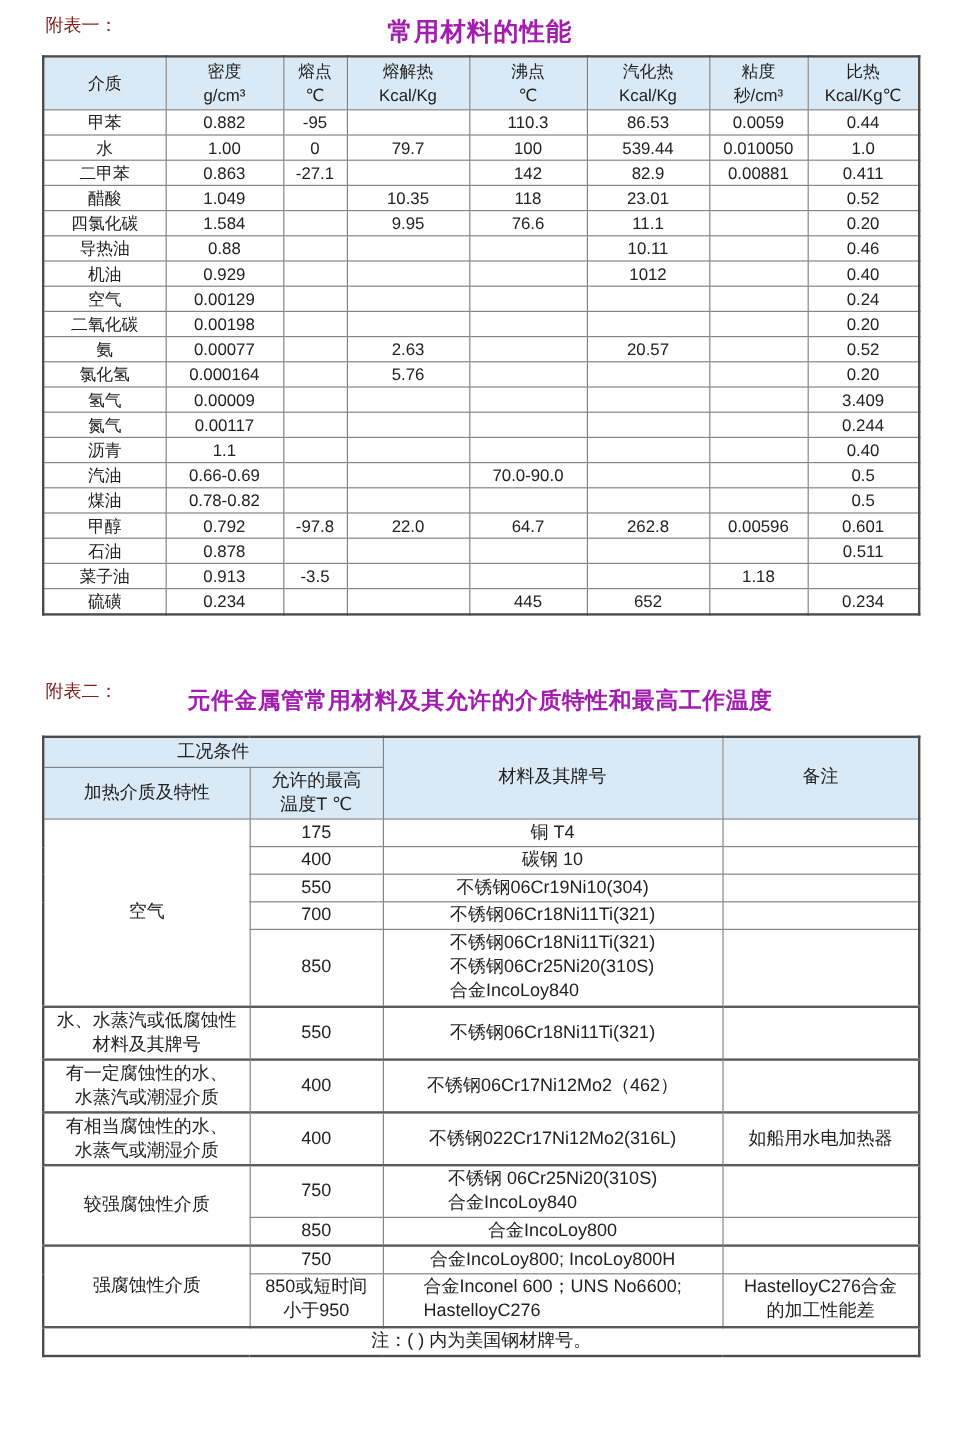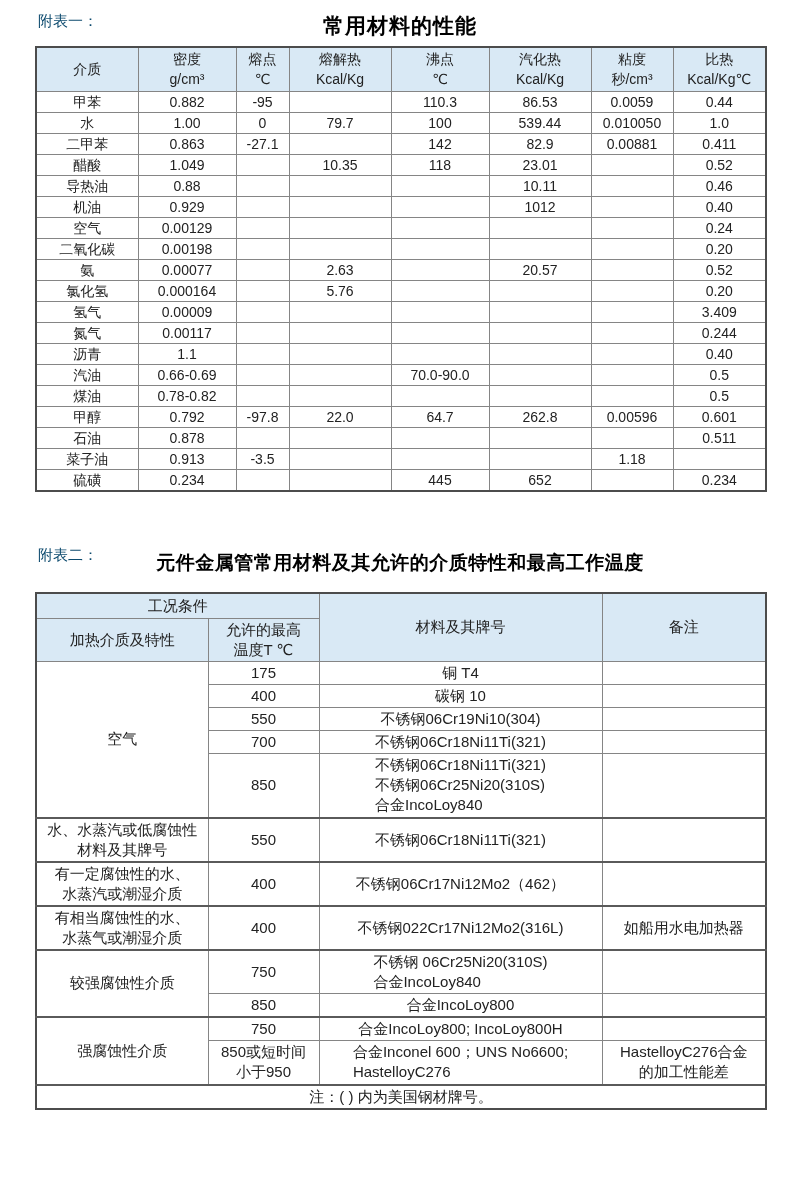--- a/index.html
+++ b/index.html
@@ -9,24 +9,24 @@
     font-family: "Liberation Sans", "DejaVu Sans", sans-serif;
     color: #1f1f1f;
     position: relative;
     overflow: hidden;
   }
   .page { position: relative; width: 800px; height: 1200px; }
 
   .head-block { position: relative; height: 42px; }
   .side-label {
     position: absolute; left: 38px; top: 4px;
-    font-size: 15px; color: #0c4a6e; font-family: Liberation Mono, monospace;
+    font-size: 15px; color: #7f1d1d; font-family: Liberation Mono, monospace;
   }
   .doc-title {
-    text-align: center; font-weight: bold; color: #000000;
+    text-align: center; font-weight: bold; color: #a21caf;
     padding-top: 2px;
   }
   .t1-title { font-size: 21px; letter-spacing: 1px; }
   .t2-title { font-size: 19px; letter-spacing: 0.5px; }
 
   table.grid {
     border-collapse: collapse;
     table-layout: fixed;
     margin-left: 35px;
     border: 2px solid #4c4c4c;
@@ -152,20 +152,30 @@
           <td>醋酸</td>
           <td>1.049</td>
           <td></td>
           <td>10.35</td>
           <td>118</td>
           <td>23.01</td>
           <td></td>
           <td>0.52</td>
         </tr>
         <tr>
+          <td>四氯化碳</td>
+          <td>1.584</td>
+          <td></td>
+          <td>9.95</td>
+          <td>76.6</td>
+          <td>11.1</td>
+          <td></td>
+          <td>0.20</td>
+        </tr>
+        <tr>
           <td>导热油</td>
           <td>0.88</td>
           <td></td>
           <td></td>
           <td></td>
           <td>10.11</td>
           <td></td>
           <td>0.46</td>
         </tr>
         <tr>

